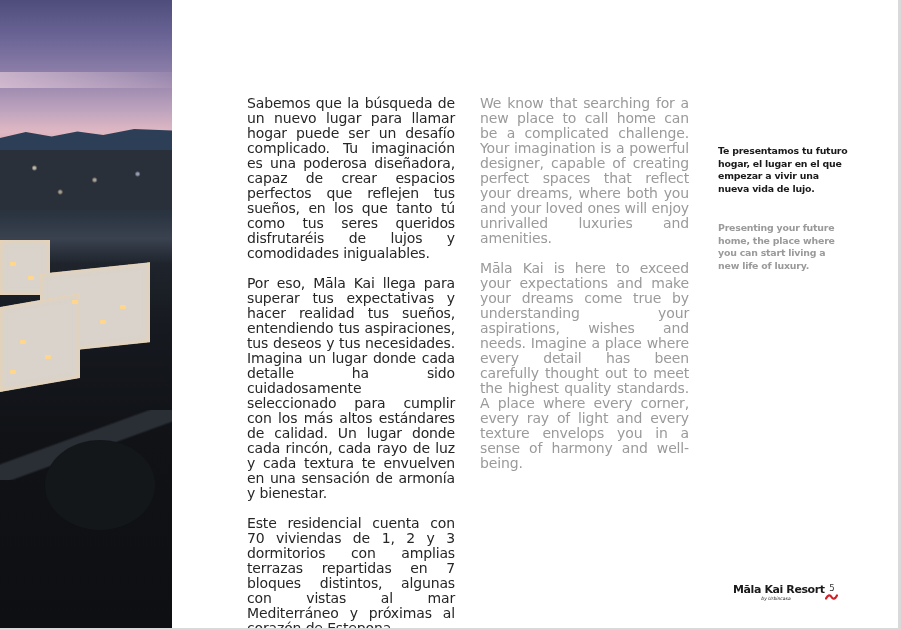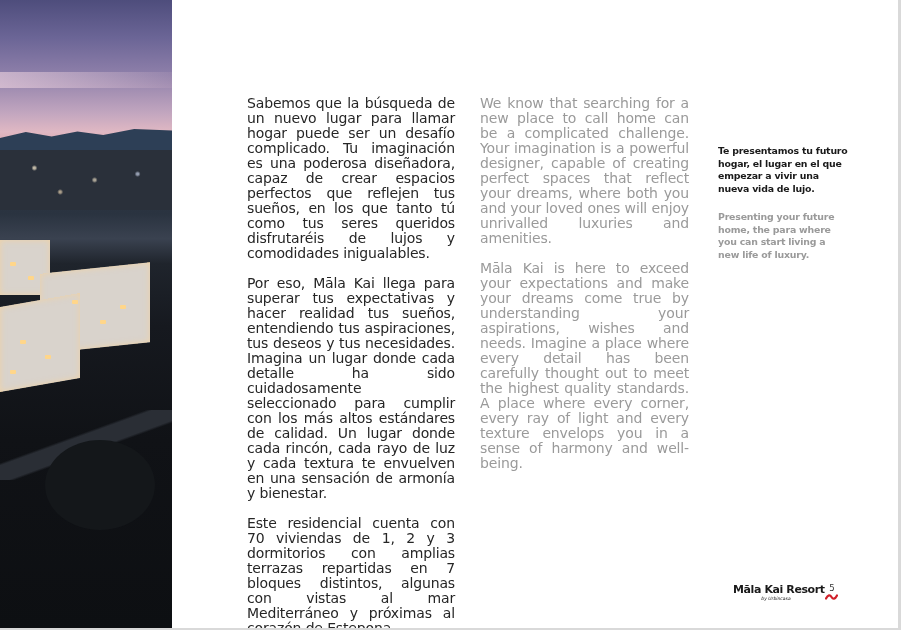--- a/index.html
+++ b/index.html
@@ -65,21 +65,21 @@
   }
   .col p { margin: 0 0 15px 0; }
   .col-es { left: 247px; width: 208px; color: #262626; }
   .col-en { left: 480px; width: 209px; color: #9a9a9a; }
 
   .tagline {
     position: absolute; left: 718px; top: 145px; width: 130px;
     font-family: "DejaVu Sans", sans-serif; font-weight: bold;
     font-size: 9.4px; line-height: 12.5px; letter-spacing: -0.2px;
   }
-  .tagline .es { color: #1a1a1a; margin-bottom: 16px; }
+  .tagline .es { color: #1a1a1a; margin-bottom: 27px; }
   .tagline .en { color: #9a9a9a; }
 
   .brand {
     position: absolute; left: 733px; top: 583px; width: 86px; text-align: center;
   }
   .brand .name {
     font-family: "DejaVu Sans", sans-serif; font-weight: bold; font-size: 11px;
     color: #1a1a1a; letter-spacing: -0.4px; line-height: 13px; white-space: nowrap;
   }
   .brand .by {
@@ -125,21 +125,21 @@
     <p>Este residencial cuenta con 70 viviendas de 1, 2 y 3 dormitorios con amplias terrazas repartidas en 7 bloques distintos, algunas con vistas al mar Mediterráneo y próximas al corazón de Estepona.</p>
   </div>
 
   <div class="col col-en">
     <p>We know that searching for a new place to call home can be a complicated challenge. Your imagination is a powerful designer, capable of creating perfect spaces that reflect your dreams, where both you and your loved ones will enjoy unrivalled luxuries and amenities.</p>
     <p>Māla Kai is here to exceed your expectations and make your dreams come true by understanding your aspirations, wishes and needs. Imagine a place where every detail has been carefully thought out to meet the highest quality standards. A place where every corner, every ray of light and every texture envelops you in a sense of harmony and well-being.</p>
   </div>
 
   <div class="tagline">
     <div class="es">Te presentamos tu futuro hogar, el lugar en el que empezar a vivir una nueva vida de lujo.</div>
-    <div class="en">Presenting your future home, the para where you can start living a new life of luxury.</div>
+    <div class="en">Presenting your future home, the place where you can start living a new life of luxury.</div>
   </div>
 
   <div class="brand">
     <div class="name">Māla Kai Resort</div>
     <div class="by">by Urbincasa</div>
   </div>
 
   <div class="pagenum">5</div>
   <svg class="wave" viewBox="0 0 13 6">
     <path d="M1 4.5 C3 0.5, 5 0.5, 6.5 3 C8 5.5, 10 5.5, 12 1.5" fill="none" stroke="#d0202a" stroke-width="2.2" stroke-linecap="round"></path>

